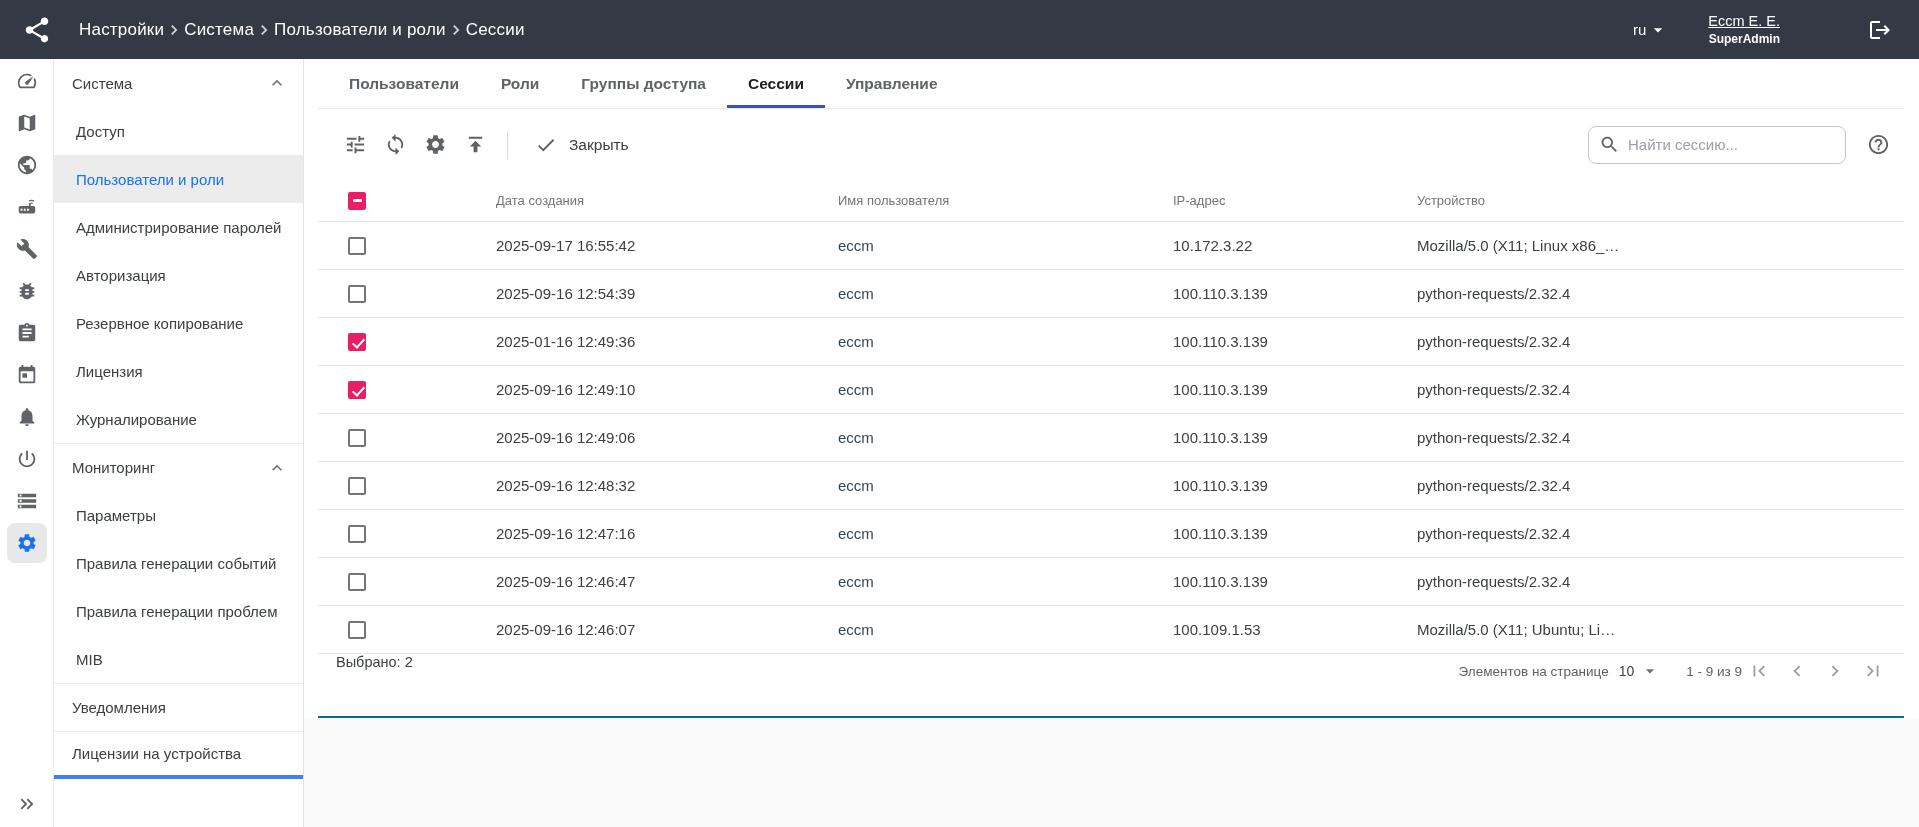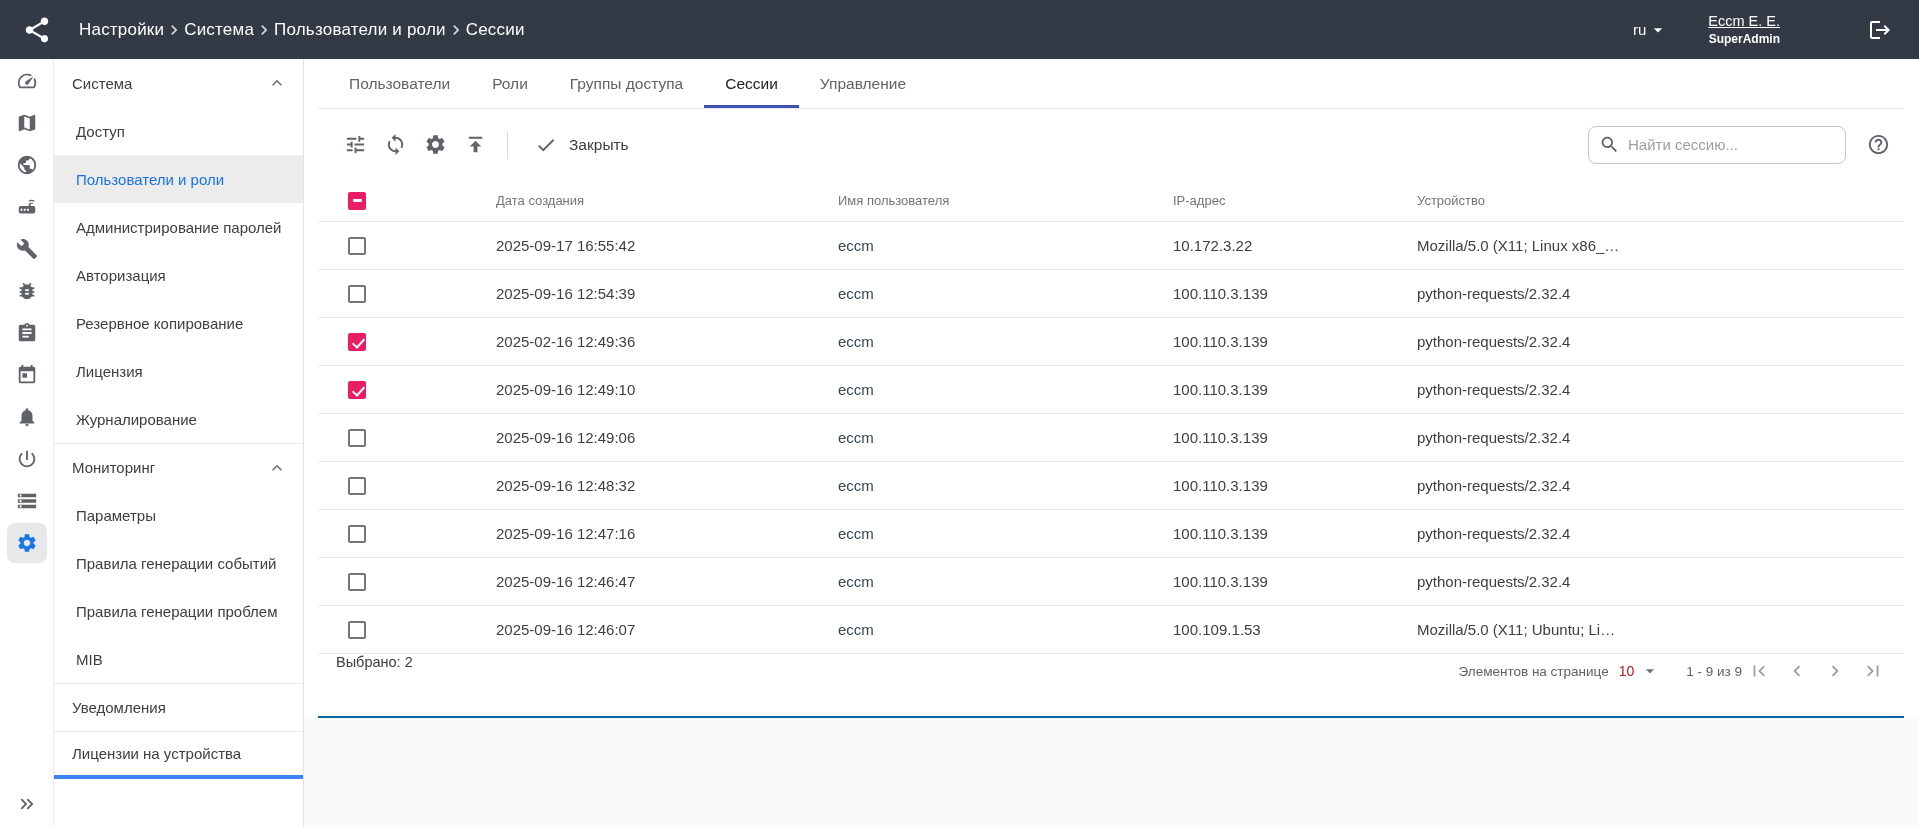--- a/index.html
+++ b/index.html
@@ -41,21 +41,21 @@
   .side-section:first-child{border-top:none}
   .side-section.last{border-bottom:4px solid #3b82f6}
   .side-chevron{width:20px;height:20px;color:#6f7377}
   .side-item{height:48px;display:flex;align-items:center;padding:0 14px 0 22px;cursor:pointer;white-space:nowrap}
   .side-item.active{background:#ececec;color:var(--blue)}
 
   
   .main{flex:1;display:flex;flex-direction:column;background:#fff;min-width:0}
   .container{margin:0 15px 0 14px}
   .tab-bar{height:50px;display:flex;border-bottom:1px solid #e9e9e9;padding-left:10px}
-  .tab{padding:0 21px;font-size:15.5px;font-weight:400;color:#5f6368;position:relative;white-space:nowrap}
+  .tab{padding:0 21px;font-size:15.5px;font-weight:700;color:#5f6368;position:relative;white-space:nowrap}
   .tab.active{color:#202124}
   .tab.active::after{content:'';position:absolute;left:0;right:0;bottom:0;height:3px;background:var(--tabline)}
 
   .toolbar{height:71px;display:flex;align-items:center;padding-left:18px}
   .tool-icons{display:flex;gap:2px}
   .tool-btn{width:38px;height:38px;display:flex;align-items:center;justify-content:center;color:var(--icon-grey);border-radius:50%}
   .tool-btn .icon{width:23px;height:23px}
   .v-divider{width:1px;height:28px;background:#dcdcdc;margin:0 13px}
   .close-btn{display:flex;align-items:center;gap:12px;padding:8px 14px;font-size:15.5px;color:#3c4043;border-radius:4px}
   .close-btn .icon{width:22px;height:22px;color:var(--icon-grey)}
@@ -73,21 +73,21 @@
   .cell{min-width:0;white-space:nowrap;overflow:hidden;text-overflow:ellipsis;padding-right:16px}
   .user-link{color:var(--link);cursor:pointer}
   .checkbox{display:inline-block;width:18px;height:18px;border:2px solid #757575;border-radius:2px;background:#fff;position:relative;cursor:pointer;vertical-align:middle}
   .checkbox.checked,.checkbox.indet{background:var(--pink);border-color:var(--pink)}
   .checkbox.checked::after{content:'';position:absolute;left:4.5px;top:.5px;width:5px;height:10px;border:solid #fff;border-width:0 2.5px 2.5px 0;transform:rotate(42deg)}
   .checkbox.indet::after{content:'';position:absolute;left:2.5px;top:5.8px;width:9px;height:2.6px;background:#fff;border-radius:1px}
 
   
   .tfooter{height:64px;display:flex;align-items:flex-start;padding:0 4px 0 18px;border-bottom:2px solid #0369a1;color:#3c4043;font-size:14.5px}
   .pager{margin-left:auto;display:flex;align-items:center;color:#616161;font-size:13.5px}
-  .pp-select{display:flex;align-items:center;gap:6px;margin:0 26px 0 10px;font-size:14px;color:#b91c1c;cursor:pointer}
+  .pp-select{display:flex;align-items:center;gap:6px;margin:0 26px 0 10px;font-size:14px;color:#404040;cursor:pointer}
   .pp-select .icon{width:20px;height:20px;color:#6f7377}
   .range{}
   .page-btns{display:flex;gap:4px;margin-right:10px}
   .pg{width:34px;height:34px;display:flex;align-items:center;justify-content:center;color:#9e9e9e;border-radius:50%}
   .pg .icon{width:22px;height:22px}
   .filler{flex:1;background:#fafafa}
 </style>
 </head>
 <body>
 
@@ -362,21 +362,21 @@
           </div>
           <div class="trow">
             <div class="cell"><span class="checkbox"></span></div>
             <div class="cell">2025-09-16 12:54:39</div>
             <div class="cell"><a class="user-link">eccm</a></div>
             <div class="cell">100.110.3.139</div>
             <div class="cell">python-requests/2.32.4</div>
           </div>
           <div class="trow">
             <div class="cell"><span class="checkbox checked"></span></div>
-            <div class="cell">2025-02-16 12:49:36</div>
+            <div class="cell">2025-01-16 12:49:36</div>
             <div class="cell"><a class="user-link">eccm</a></div>
             <div class="cell">100.110.3.139</div>
             <div class="cell">python-requests/2.32.4</div>
           </div>
           <div class="trow">
             <div class="cell"><span class="checkbox checked"></span></div>
             <div class="cell">2025-09-16 12:49:10</div>
             <div class="cell"><a class="user-link">eccm</a></div>
             <div class="cell">100.110.3.139</div>
             <div class="cell">python-requests/2.32.4</div>

